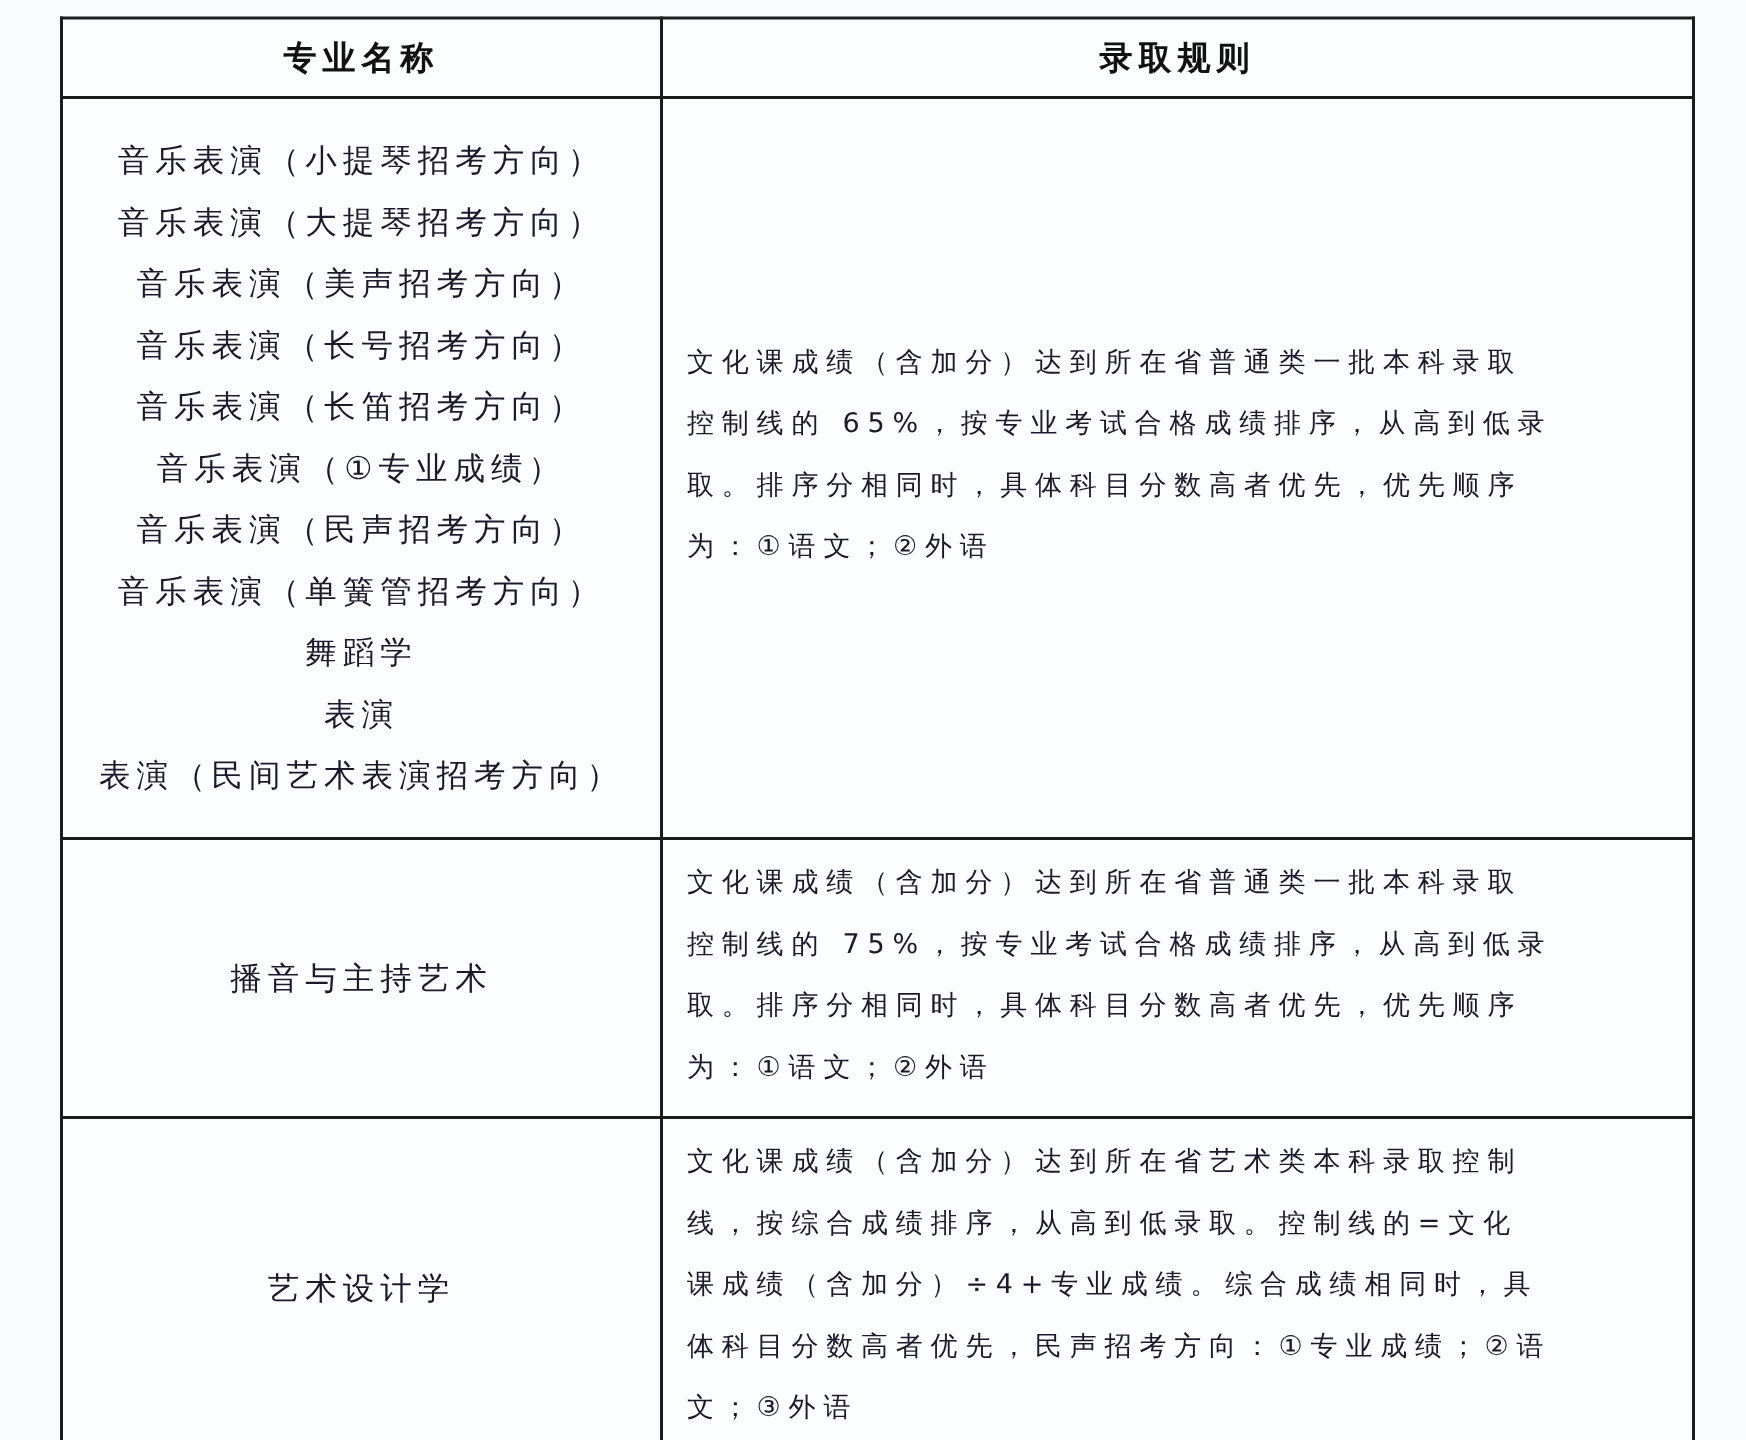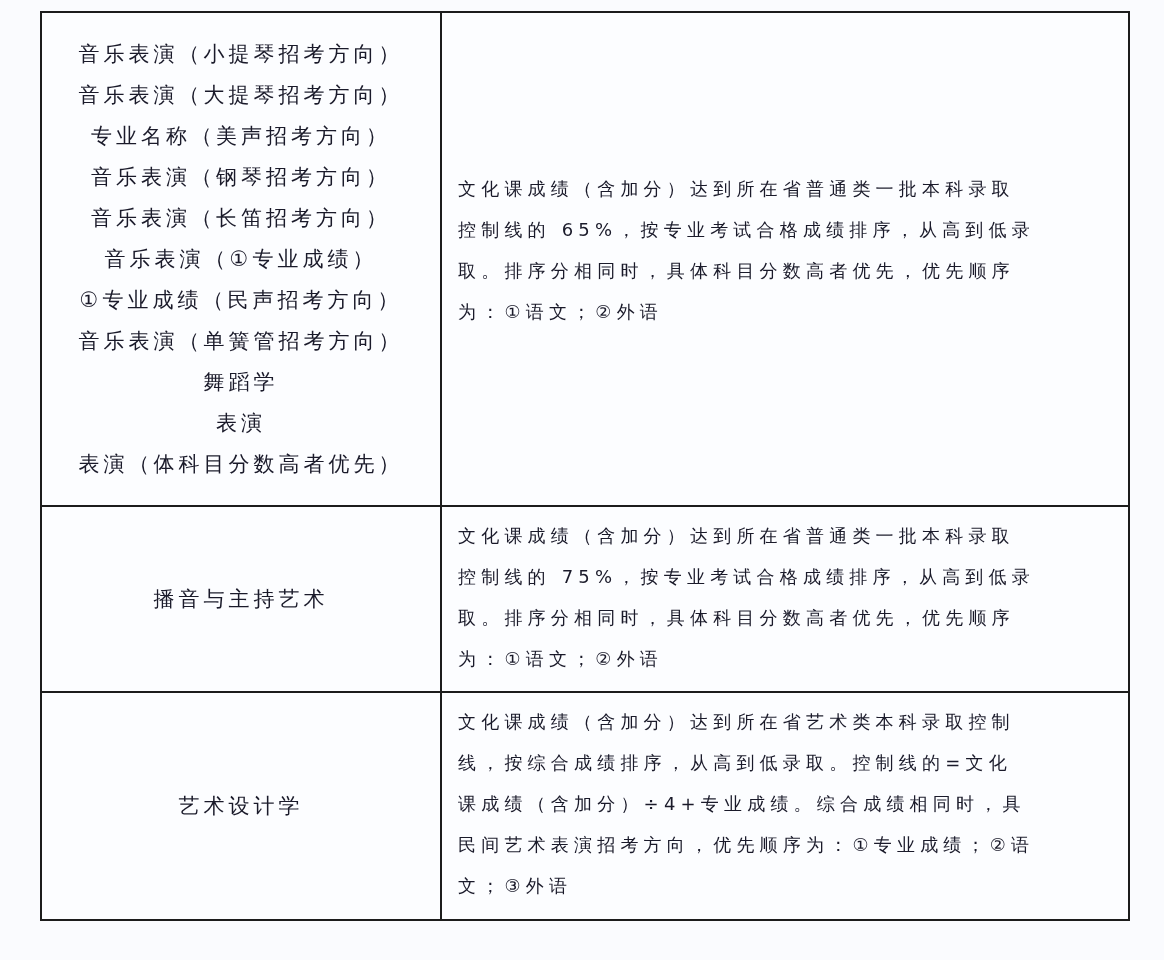--- a/index.html
+++ b/index.html
@@ -68,34 +68,38 @@
   </style>
 </head>
 <body>
 
 <table class="table">
   <colgroup>
     <col class="col-name">
     <col class="col-rule">
   </colgroup>
   <tbody>
+      <tr class="header-row">
+    <th>专业名称</th>
+    <th>录取规则</th>
+  </tr>
 
   <tr class="row1">
     <td class="name-cell">
       <span class="name-line">音乐表演（小提琴招考方向）</span>
       <span class="name-line">音乐表演（大提琴招考方向）</span>
-      <span class="name-line">专业名称（美声招考方向）</span>
-      <span class="name-line">音乐表演（钢琴招考方向）</span>
+      <span class="name-line">音乐表演（美声招考方向）</span>
+      <span class="name-line">音乐表演（长号招考方向）</span>
       <span class="name-line">音乐表演（长笛招考方向）</span>
       <span class="name-line">音乐表演（①专业成绩）</span>
-      <span class="name-line">①专业成绩（民声招考方向）</span>
+      <span class="name-line">音乐表演（民声招考方向）</span>
       <span class="name-line">音乐表演（单簧管招考方向）</span>
       <span class="name-line">舞蹈学</span>
       <span class="name-line">表演</span>
-      <span class="name-line">表演（体科目分数高者优先）</span>
+      <span class="name-line">表演（民间艺术表演招考方向）</span>
     </td>
     <td class="rule-cell">
       <span class="rule-line">文化课成绩（含加分）达到所在省普通类一批本科录取</span>
       <span class="rule-line">控制线的 65%，按专业考试合格成绩排序，从高到低录</span>
       <span class="rule-line">取。排序分相同时，具体科目分数高者优先，优先顺序</span>
       <span class="rule-line">为：①语文；②外语</span>
     </td>
   </tr>
 
   <tr class="row2">
@@ -111,18 +115,18 @@
   </tr>
 
   <tr class="row3">
     <td class="name-cell">
       <span class="name-line">艺术设计学</span>
     </td>
     <td class="rule-cell">
       <span class="rule-line">文化课成绩（含加分）达到所在省艺术类本科录取控制</span>
       <span class="rule-line">线，按综合成绩排序，从高到低录取。控制线的=文化</span>
       <span class="rule-line">课成绩（含加分）÷4+专业成绩。综合成绩相同时，具</span>
-      <span class="rule-line">民间艺术表演招考方向，优先顺序为：①专业成绩；②语</span>
+      <span class="rule-line">体科目分数高者优先，民声招考方向：①专业成绩；②语</span>
       <span class="rule-line">文；③外语</span>
     </td>
   </tr>
 </tbody>
   </table>
 
 </body></html>

